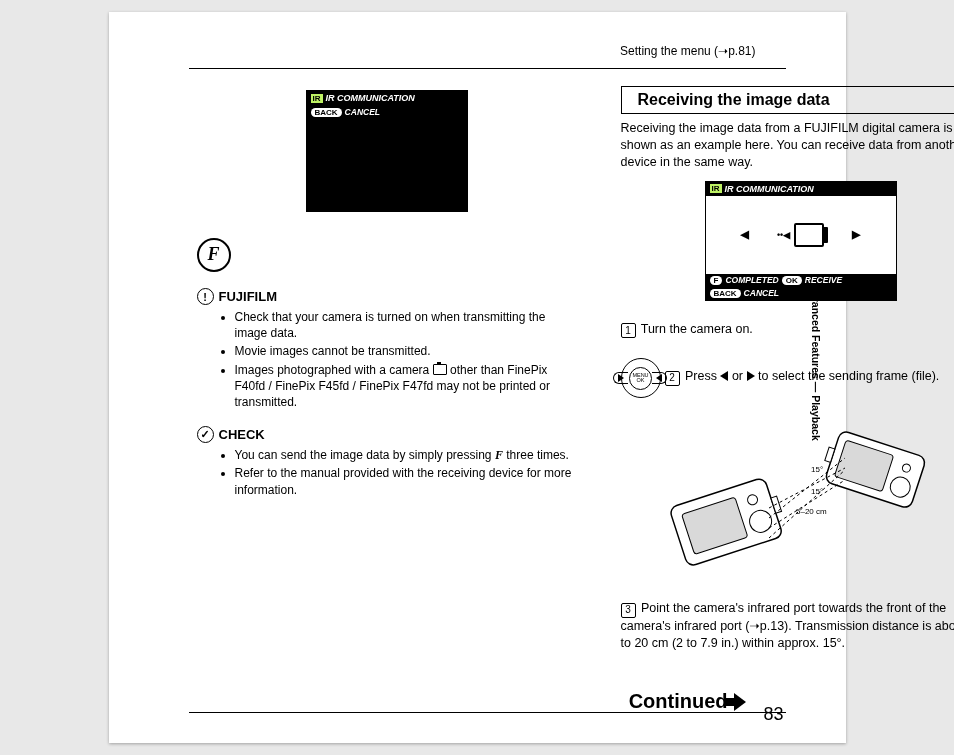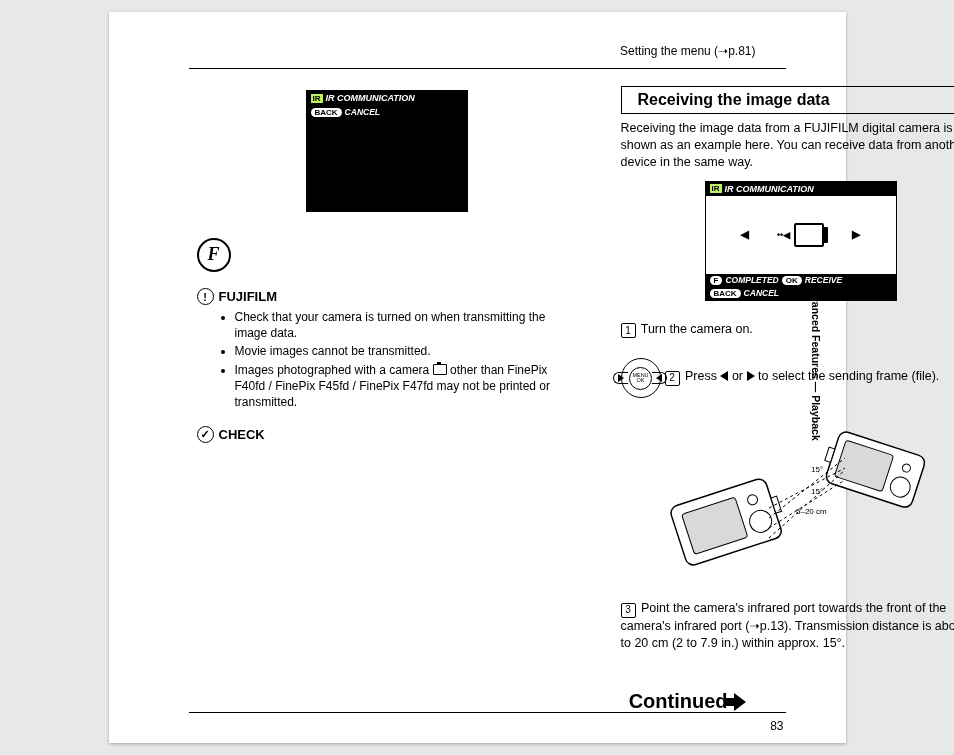--- a/index.html
+++ b/index.html
@@ -295,22 +295,22 @@
     border-left:12px solid #000;
     position:relative;
   }
   .continued .arrow::before{
     content:''; position:absolute; right:12px; top:-4px;
     width:10px; height:8px; background:#000;
   }
   .page-num {
     position:absolute;
     right: 62px;
-    bottom: 10px;
-    font-size: 12px;
+    bottom: 18px;
+    font-size: 18px;
   }
   .hr-bottom {
     position:absolute;
     bottom: 22px;
     left: 80px;
     right: 60px;
     border:none;
     border-top:1px solid #000;
   }
 </style>
@@ -354,20 +354,28 @@
         <span>Images photographed with a camera </span>
         <span class="cam-glyph"></span>
         <span> other than FinePix F40fd / FinePix F45fd / FinePix F47fd may not be printed or transmitted.</span>
       </li>
     </ul>
 
     <div class="check-head">
       <span class="check-icon">✓</span>
       <span>CHECK</span>
     </div>
+    <ul class="bullets">
+      <li>
+        <span>You can send the image data by simply pressing </span>
+        <span class="f-glyph-plain">F</span>
+        <span> three times.</span>
+      </li>
+      <li>Refer to the manual provided with the receiving device for more information.</li>
+    </ul>
   </div>
 
   <div class="col-right">
     <div class="section-box">Receiving the image data</div>
     <div class="para">Receiving the image data from a FUJIFILM digital camera is shown as an example here. You can receive data from another device in the same way.</div>
 
     <div class="lcd-right-wrap">
       <div class="lcd lcd-right">
         <div class="lcd-title">
           <span class="tag">IR</span>

